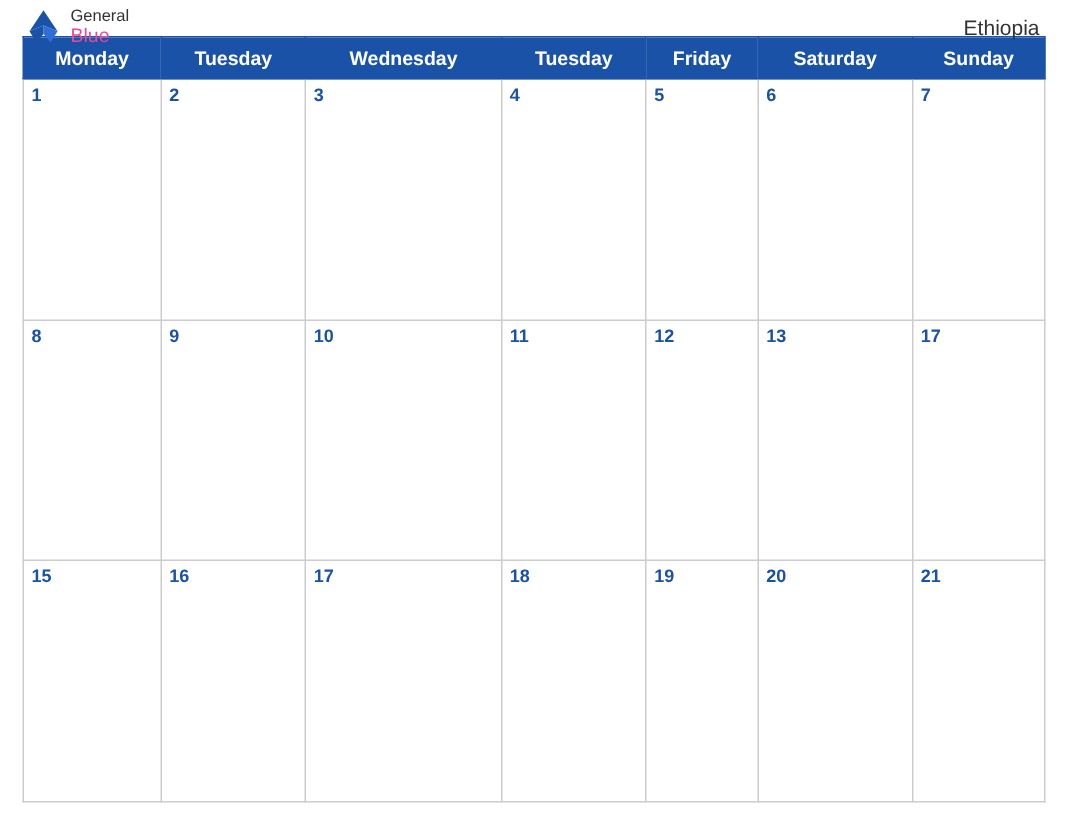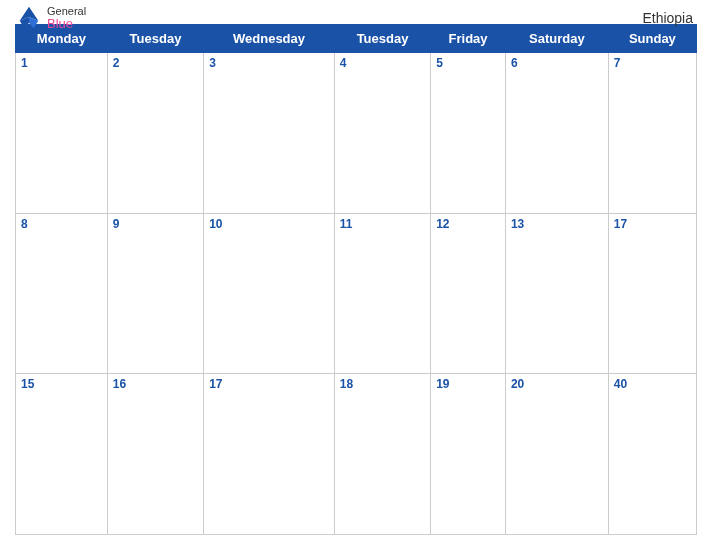--- a/index.html
+++ b/index.html
@@ -160,16 +160,16 @@
         <td><span class="day-number">13</span></td>
         <td><span class="day-number">17</span></td>
       </tr>
       <tr>
         <td><span class="day-number">15</span></td>
         <td><span class="day-number">16</span></td>
         <td><span class="day-number">17</span></td>
         <td><span class="day-number">18</span></td>
         <td><span class="day-number">19</span></td>
         <td><span class="day-number">20</span></td>
-        <td><span class="day-number">40</span></td>
+        <td><span class="day-number">21</span></td>
       </tr>
     </tbody>
 </table>
 
 </body></html>

